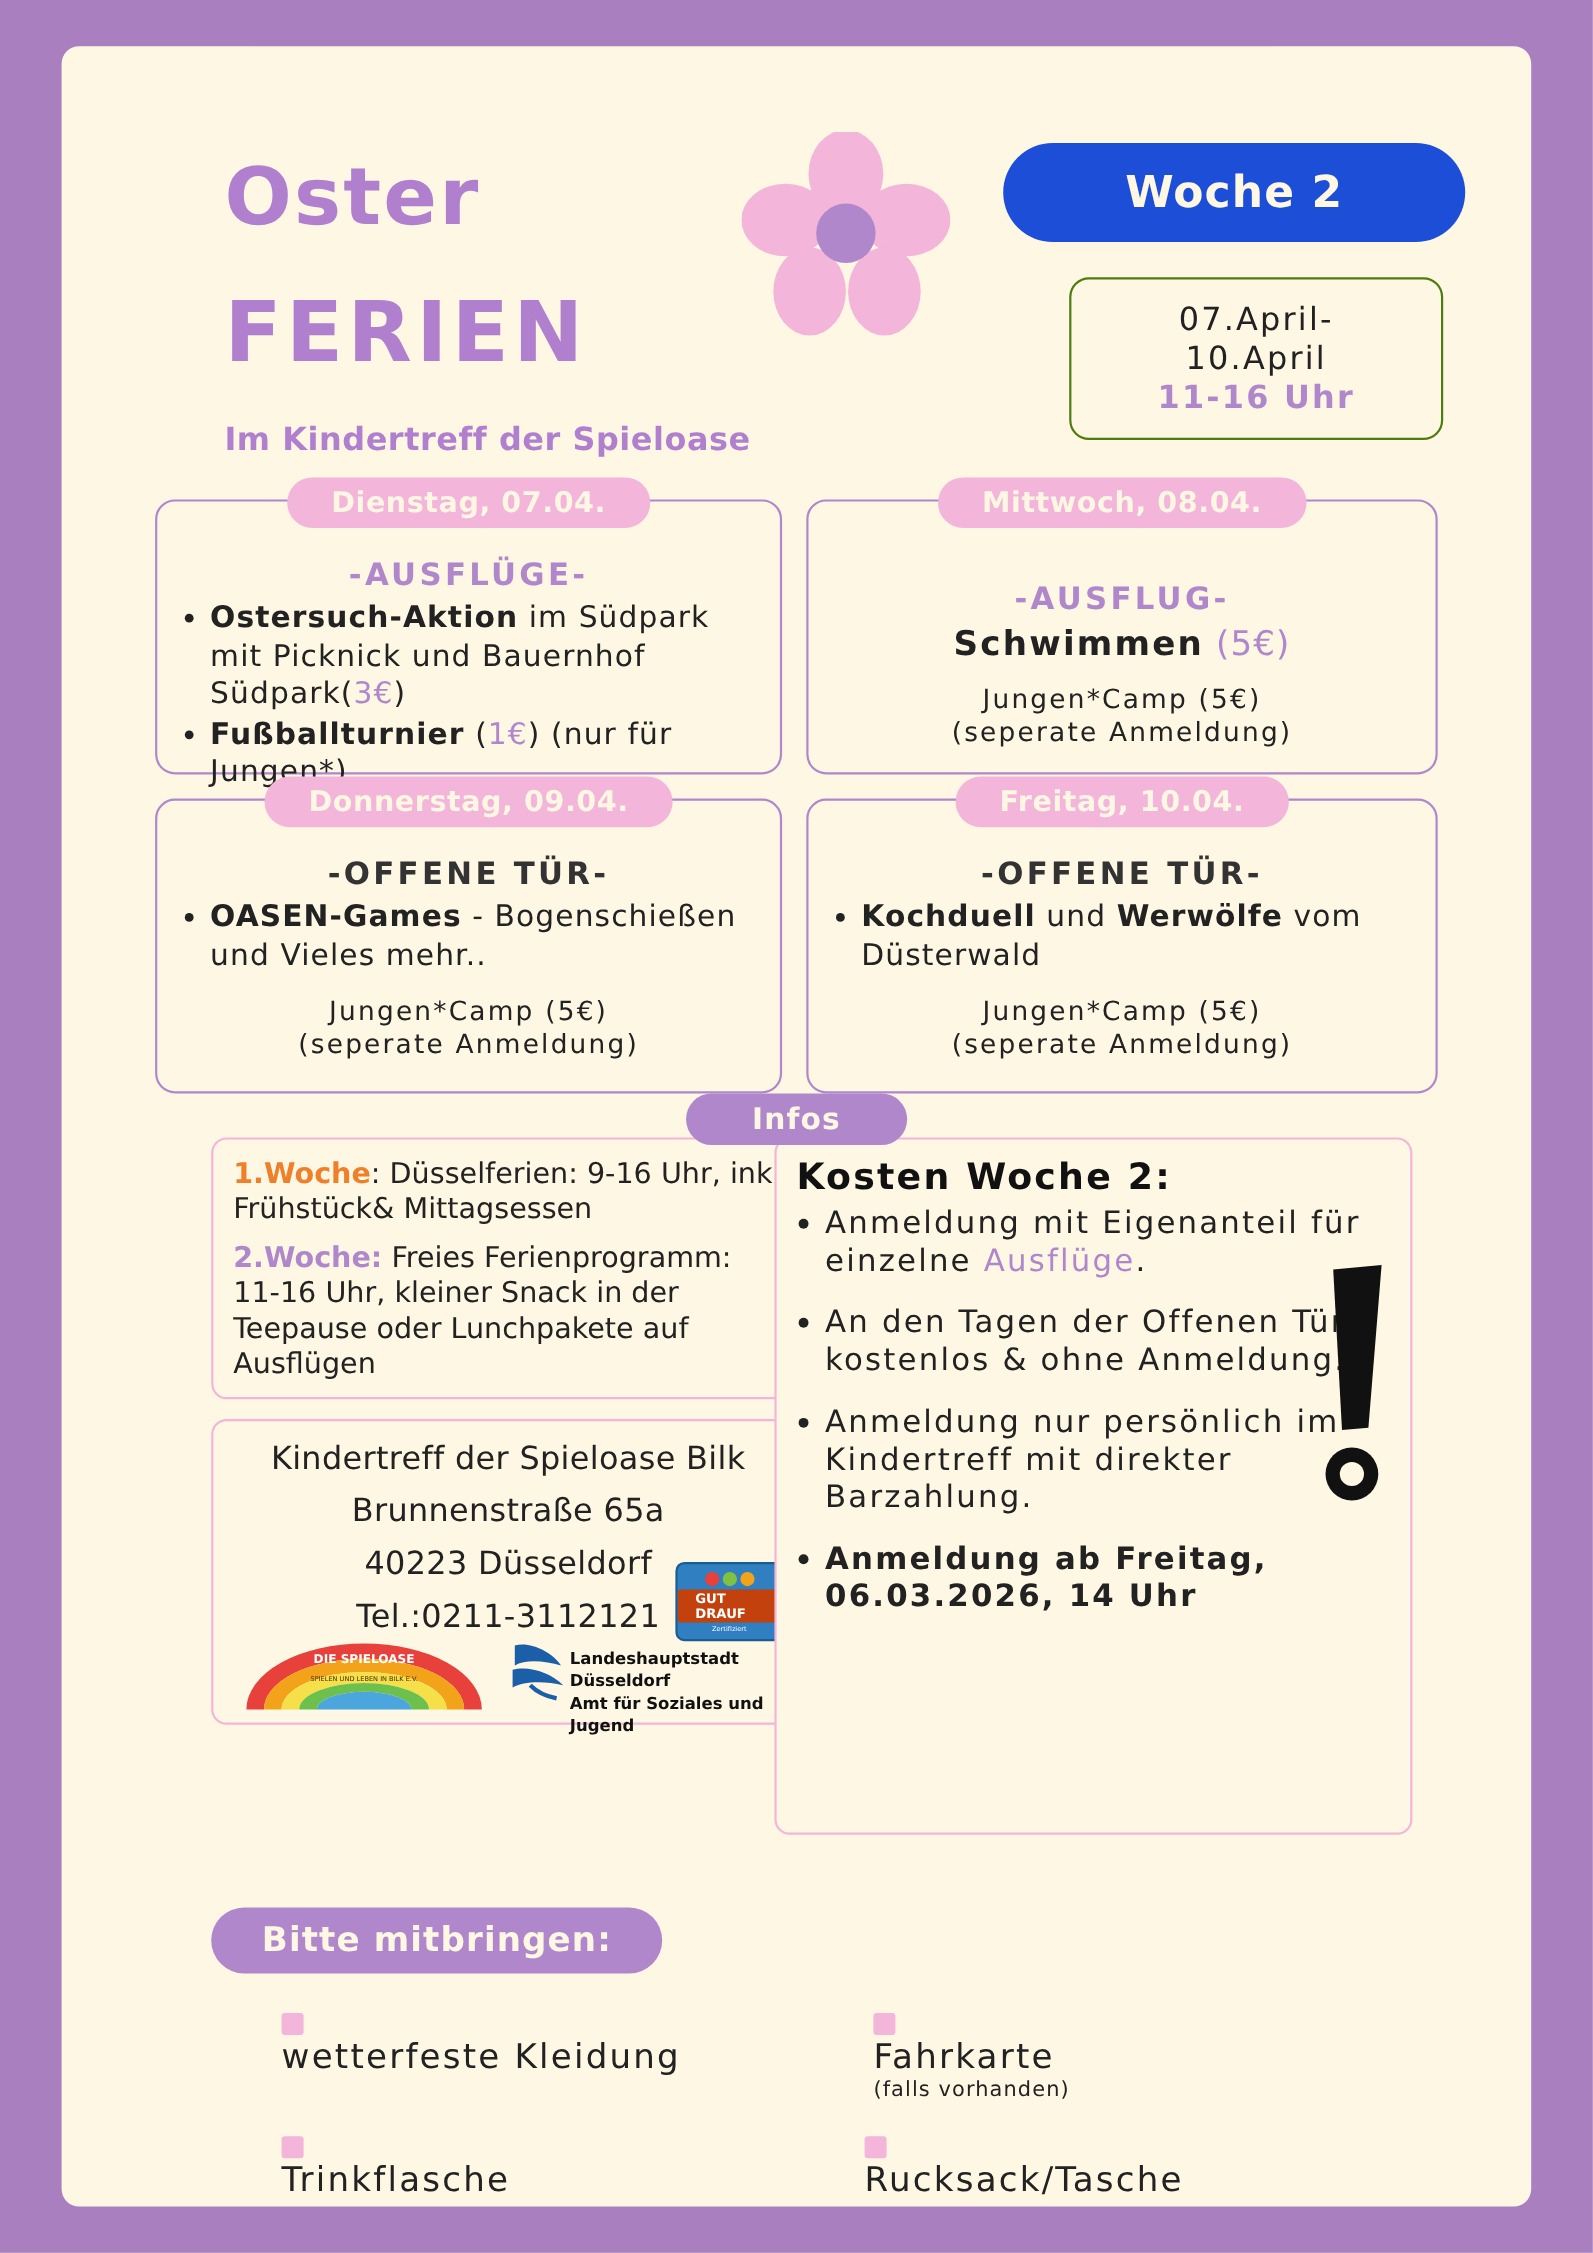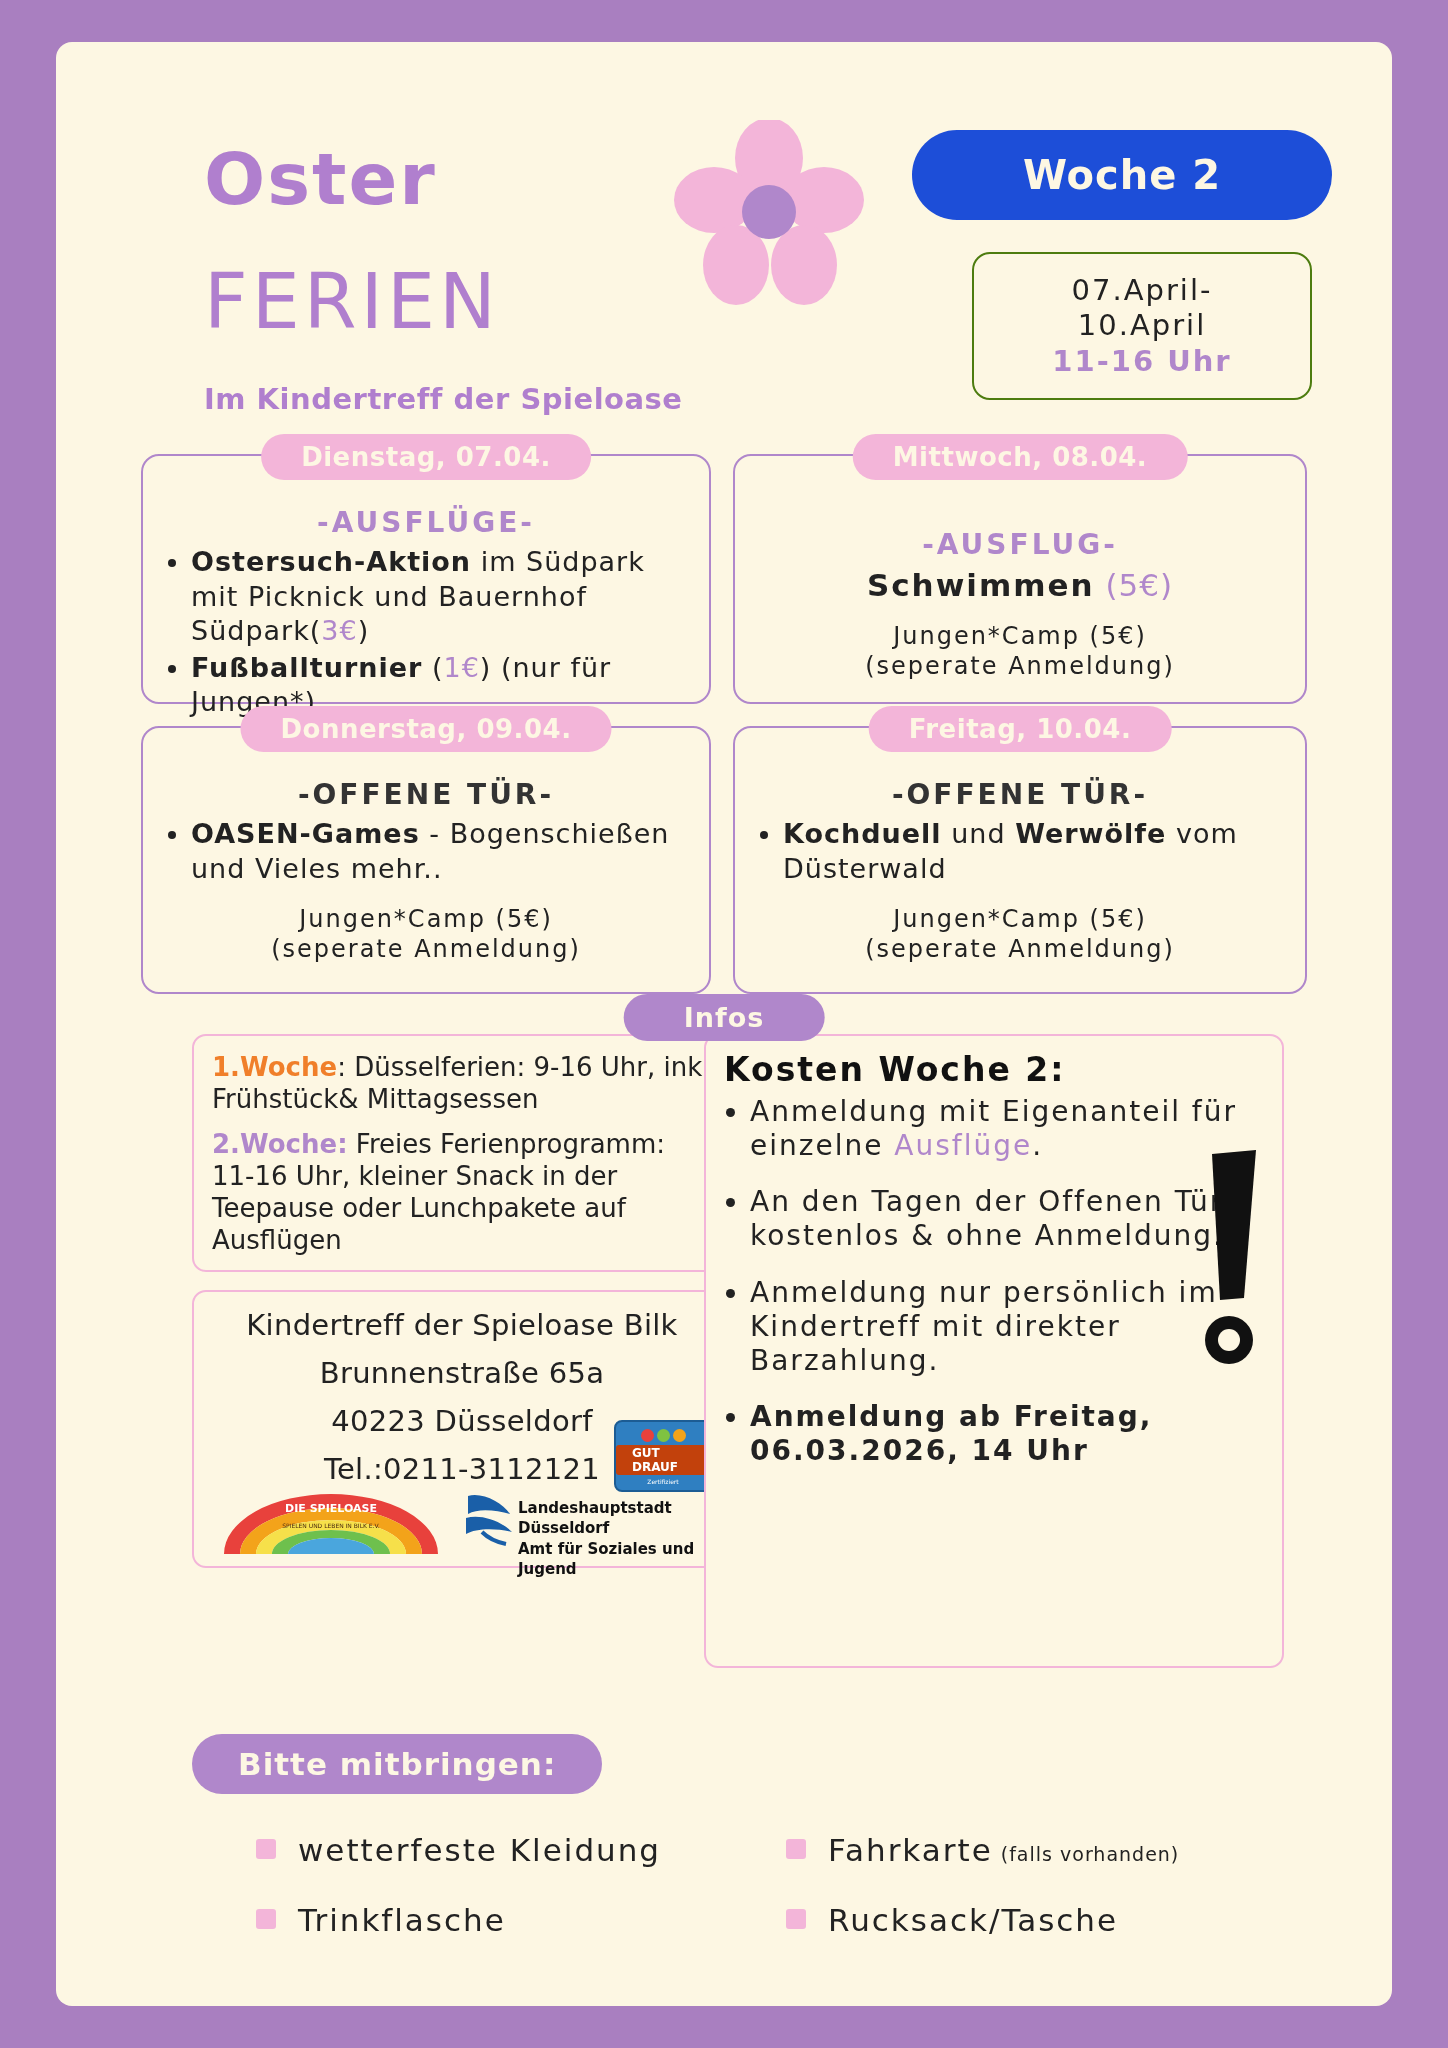--- a/index.html
+++ b/index.html
@@ -21,21 +21,21 @@
   
   .header { position: relative; height: 330px; }
   .title-oster {
     position: absolute; left: 148px; top: 95px;
     font-family: "DejaVu Sans", sans-serif;
     font-size: 72px; font-weight: bold; color: #b07fce;
     letter-spacing: 2px;
   }
   .title-ferien {
     position: absolute; left: 148px; top: 215px;
-    font-size: 76px; font-weight: normal; color: #b07fce;
+    font-size: 76px; font-weight: bold; color: #b07fce;
     letter-spacing: 4px;
   }
   .title-sub {
     position: absolute; left: 148px; top: 340px;
     font-size: 29px; font-weight: bold; color: #b07fce;
     letter-spacing: 0.5px;
   }
   .flower { position:absolute; left: 618px; top: 78px; width: 190px; height: 190px; }
 
   .badge-woche {
@@ -126,21 +126,21 @@
 
   
   .mit-tab {
     position:absolute; left: 136px; top: 1692px;
     background: #b087cb; color: #fdf7e3;
     border-radius: 30px; padding: 12px 46px;
     font-size: 31px; font-weight: bold; letter-spacing: 1px;
   }
   .mit-grid { position:absolute; left: 200px; top: 1790px; width: 1060px; }
   .mit-row { display:flex; margin-bottom: 34px; }
-  .mit-item { display:flex; align-items: baseline; width: 590px; }
+  .mit-item { display:flex; align-items: baseline; width: 590px; flex-direction: column; }
   .sq { width: 20px; height: 20px; background:#f3b5d9; border-radius: 3px; margin-right: 22px; flex: none; position: relative; top: -2px;}
   .mit-text { font-size: 31px; letter-spacing: 2px; color:#222; }
   .mit-small { font-size: 19px; letter-spacing: 1px; color:#222; margin-left: 8px; }
 
   
   .gutdrauf {
     position:absolute; right: 18px; top: 112px;
     width: 98px; height: 72px; border-radius: 8px;
     background: #2f7fc1; border: 2px solid #1c5c94;
     display:flex; flex-direction:column; align-items:center; justify-content:center;

